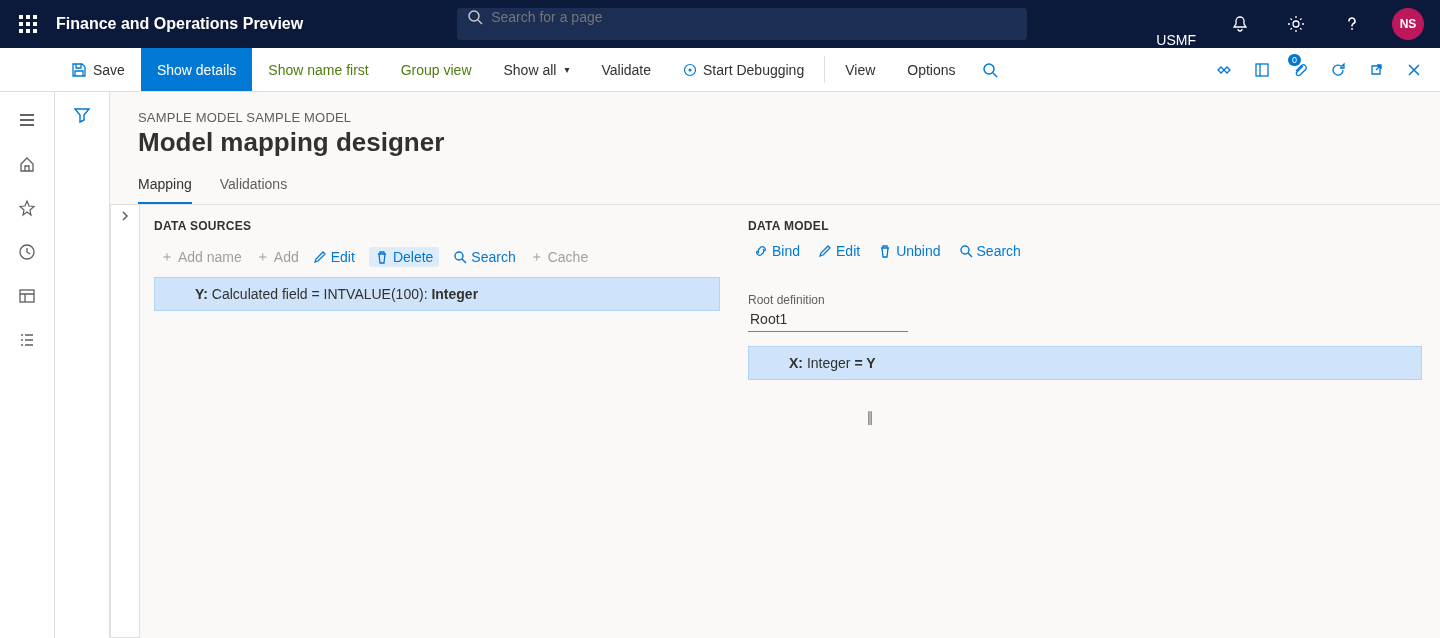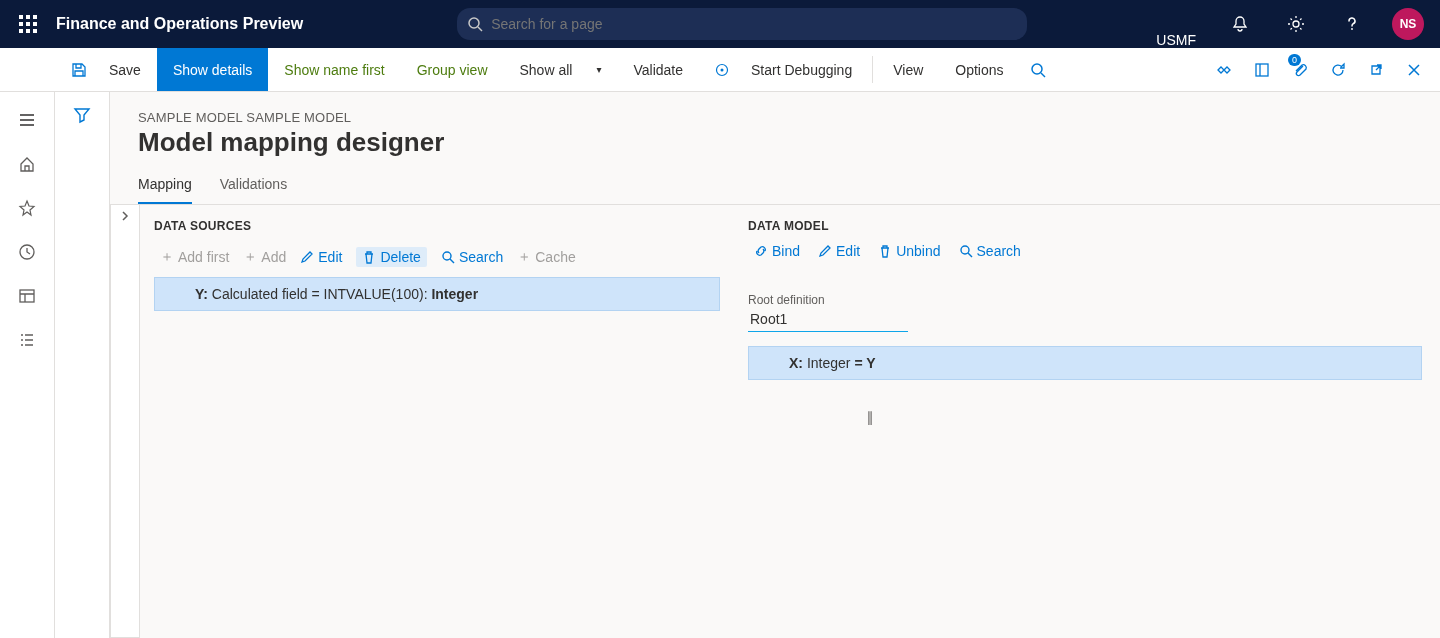--- a/index.html
+++ b/index.html
@@ -6,31 +6,31 @@
   html, body { height: 100%; font-family: "Segoe UI", -apple-system, sans-serif; font-size: 14px; color: #323130; background: #fff; }
   body { display: flex; flex-direction: column; overflow: hidden; }
 
   
   .topbar { height: 48px; background: #0b1a3a; color: #fff; display: flex; align-items: center; padding: 0 12px; gap: 12px; }
   .waffle { width: 32px; height: 32px; display: flex; align-items: center; justify-content: center; cursor: pointer; }
   .waffle-dots { display: grid; grid-template-columns: repeat(3,4px); grid-template-rows: repeat(3,4px); gap: 3px; }
   .waffle-dots span { background: #fff; width: 4px; height: 4px; }
   .app-title { font-size: 16px; font-weight: 600; }
   .topbar-spacer1 { flex: 0 0 130px; }
-  .search-wrap { flex: 0 0 570px; height: 32px; background: #1d2e55; border-radius: 13px; display: flex; align-items: flex-end; padding: 8px 10px; gap: 8px; color: #c8c8c8; }
+  .search-wrap { flex: 0 0 570px; height: 32px; background: #1d2e55; border-radius: 4px; display: flex; align-items: flex-start; padding: 1px 10px; gap: 8px; color: #c8c8c8; }
   .search-wrap input { background: transparent; border: none; outline: none; color: #fff; font-size: 14px; flex: 1; }
   .topbar-spacer2 { flex: 1; }
   .topbar-right { display: flex; align-items: flex-end; gap: 16px; margin-left: 22px; }
   .topbar-item { width: 40px; height: 48px; display: flex; align-items: center; justify-content: center; cursor: pointer; }
   .org-label { padding: 0 8px; font-size: 14px; }
   .avatar { width: 32px; height: 32px; border-radius: 50%; background: #be185d; color: #fff; display: flex; align-items: center; justify-content: center; font-size: 12px; font-weight: 700; }
 
   
   .cmdbar { height: 44px; background: #fff; border-bottom: 1px solid #e1dfdd; display: flex; align-items: stretch; padding-left: 55px; }
-  .cmd { display: flex; align-items: center; padding: 0 16px; gap: 22px; cursor: pointer; color: #323130; white-space: nowrap; }
+  .cmd { display: flex; align-items: center; padding: 0 16px; gap: 6px; cursor: pointer; color: #323130; white-space: nowrap; }
   .cmd.primary-fill { background: #0078d4; color: #fff; }
   .cmd.link { color: #4d7c0f; }
   .cmd .chev { font-size: 10px; margin-left: 2px; }
   .cmdbar-sep { width: 1px; background: #e1dfdd; margin: 8px 4px; }
   .cmdbar-spacer { flex: 1; }
   .cmdbar-right { display: flex; align-items: center; gap: 2px; padding-right: 8px; }
   .icon-btn { width: 36px; height: 44px; display: flex; align-items: center; justify-content: center; cursor: pointer; color: #0078d4; position: relative; }
   .badge { position: absolute; top: 6px; left: 6px; background: #0078d4; color: #fff; font-size: 9px; border-radius: 8px; padding: 0 4px; line-height: 12px; }
 
   
@@ -265,21 +265,21 @@
         <div class="collapse-strip">
           <svg width="10" height="10" viewBox="0 0 10 10">
               <path d="M3 1l4 4-4 4" fill="none" stroke="#605e5c" stroke-width="1.5"></path>
             </svg>
         </div>
         <div class="ds-panel">
           <div class="panel-title">DATA SOURCES</div>
           <div class="ds-toolbar">
             <div class="tbtn muted">
                 <span>＋</span>
-                <span>Add first</span>
+                <span>Add name</span>
               </div>
             <div class="tbtn muted">
                 <span>＋</span>
                 <span>Add</span>
               </div>
             <div class="tbtn link">
               <svg width="14" height="14" viewBox="0 0 14 14">
                   <path d="M2 12l1-3 7-7 2 2-7 7z" fill="none" stroke="#0078d4" stroke-width="1.3"></path>
                 </svg>
               <span>Edit</span>

